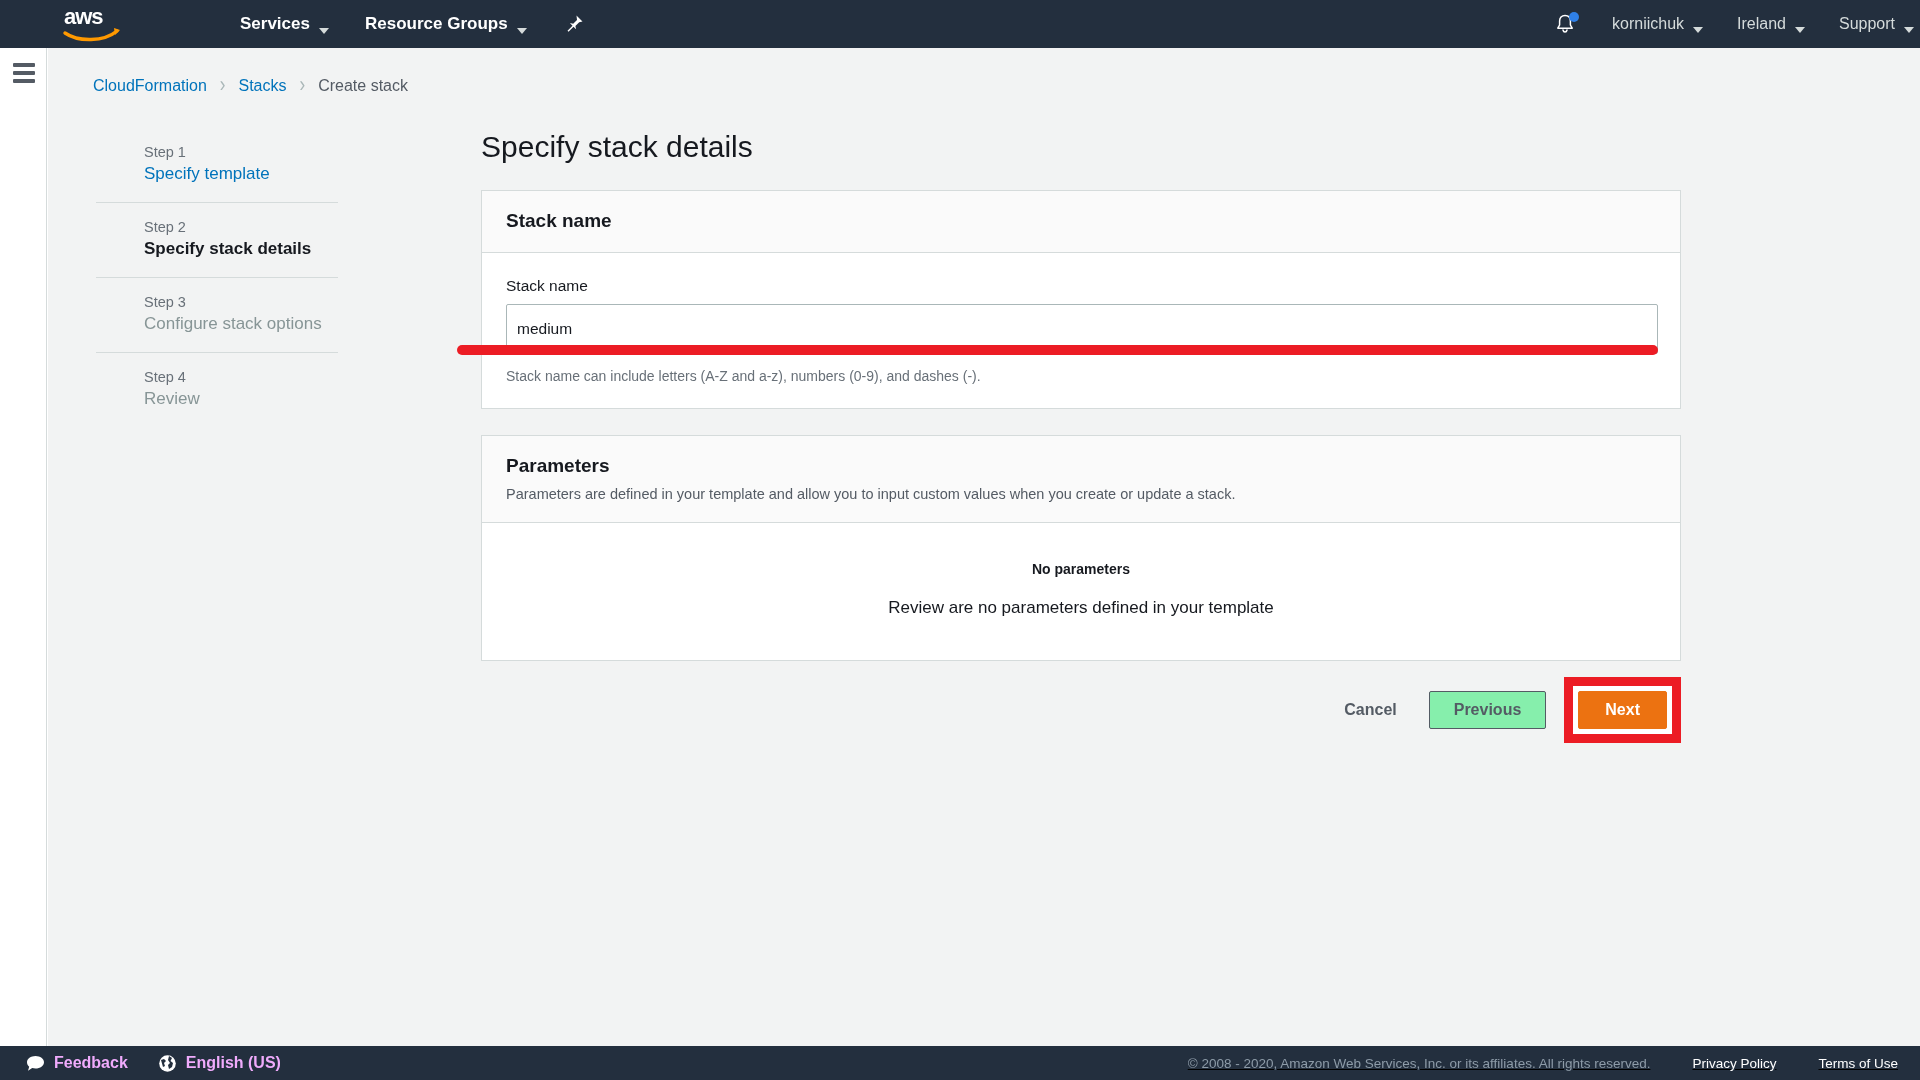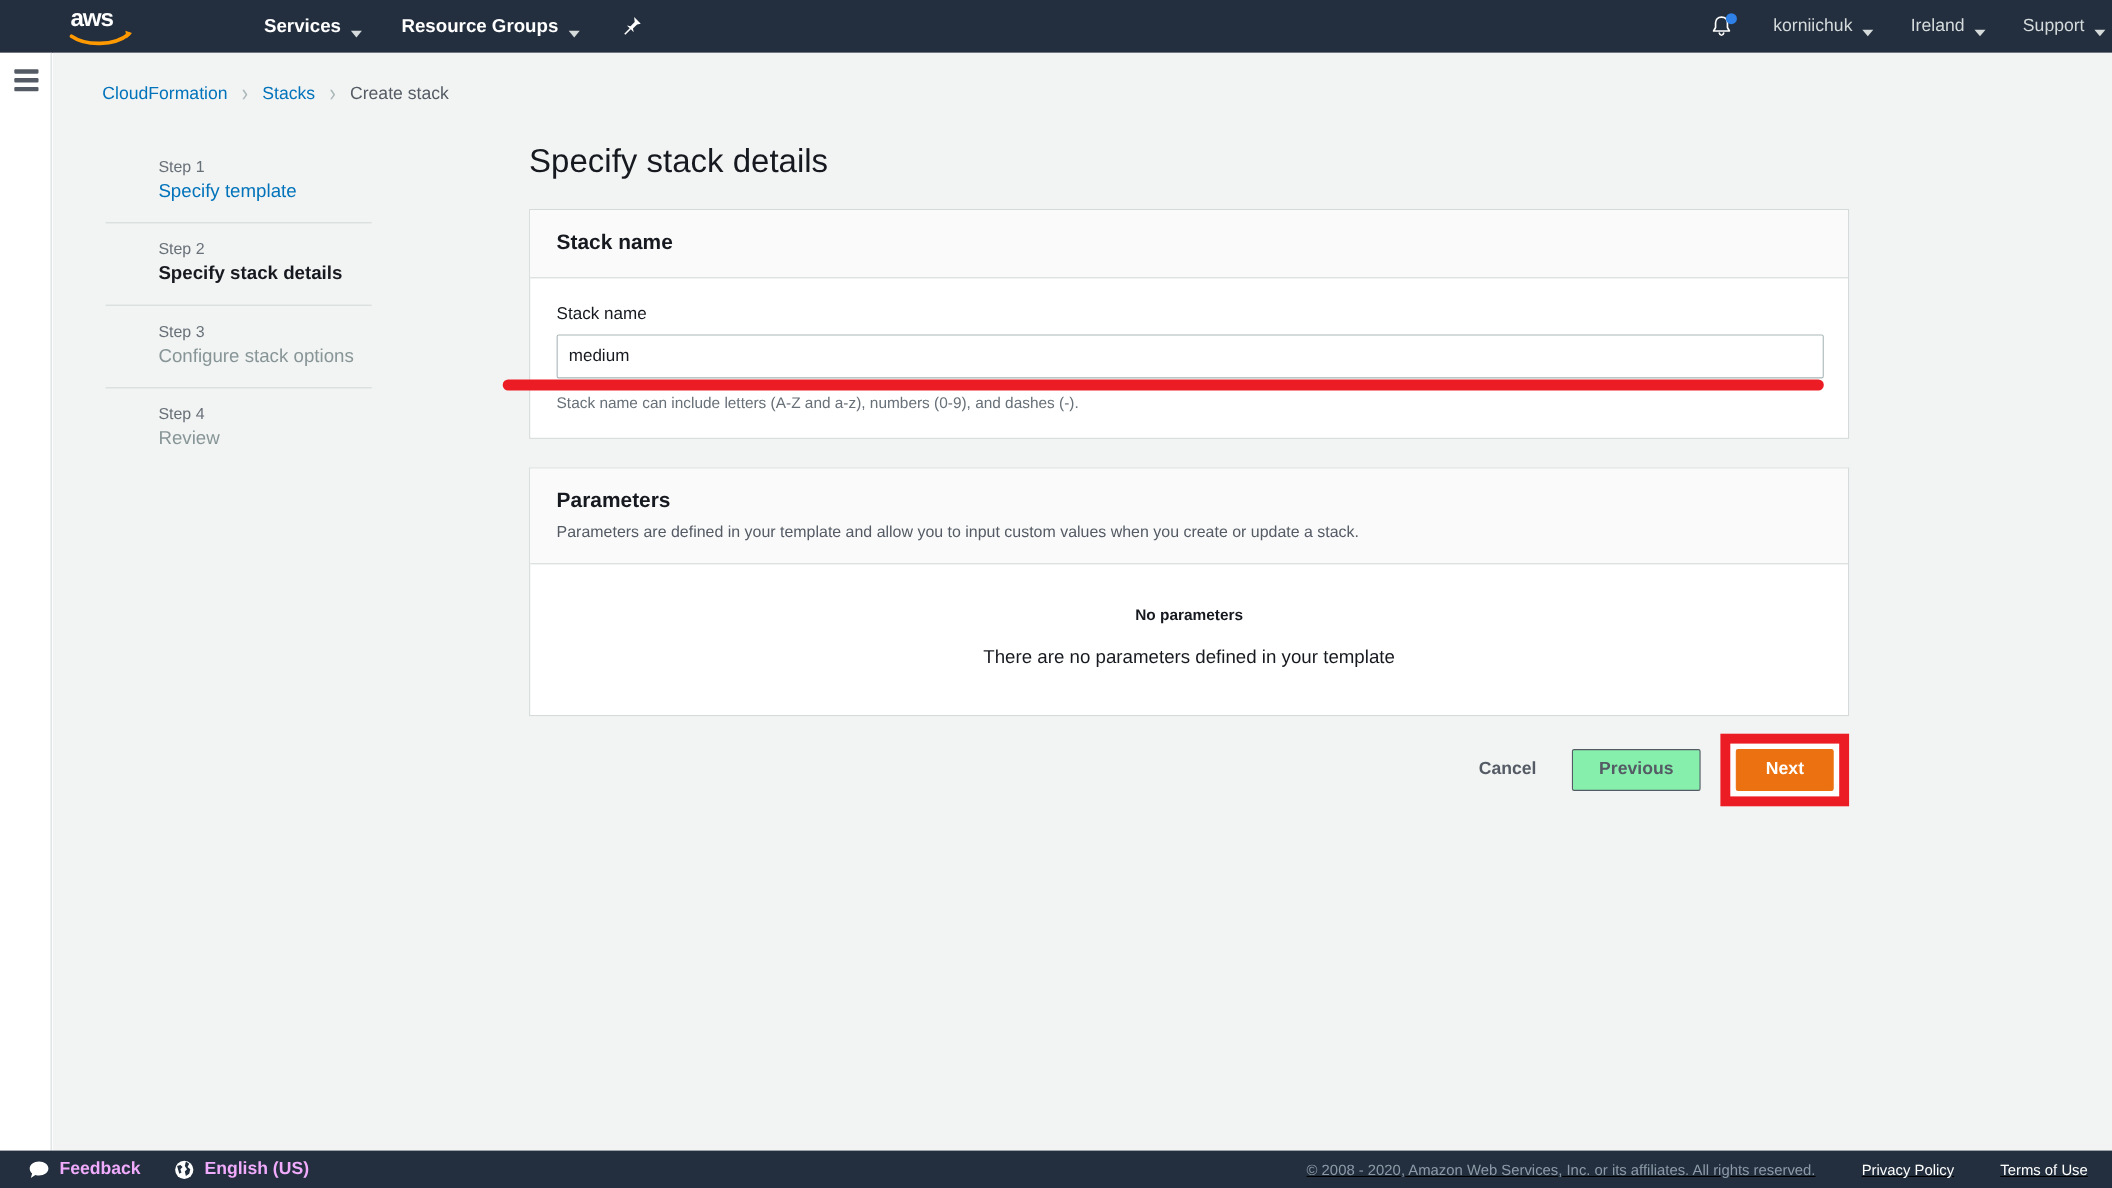--- a/index.html
+++ b/index.html
@@ -95,21 +95,21 @@
     background: #fafafa; border-bottom: 1px solid #d5dbdb;
     padding: 19px 24px 20px 24px;
   }
   .card-head.plain { background: #fafafa; }
   .card-title { font-size: 19px; font-weight: bold; color: #16191f; }
   .card-sub { font-size: 14.5px; color: #545b64; margin-top: 9px; }
   .card-body { padding: 24px; }
 
   .field-label { font-size: 15.5px; color: #16191f; margin-bottom: 9px; }
   .text-input {
-    width: 1152px; height: 40px;
+    width: 1152px; height: 50px;
     border: 1px solid #aab7b8; border-radius: 2px;
     font-size: 15.5px; color: #16191f;
     padding: 0 10px; font-family: "Liberation Sans", sans-serif;
     background: #ffffff;
   }
   .field-hint { font-size: 14px; color: #687078; margin-top: 14px; }
 
   
   .annot-underline {
     position: absolute; left: 457px; top: 345px;
@@ -275,21 +275,21 @@
         </div>
       </div>
 
       <div class="card">
         <div class="card-head plain">
           <div class="card-title">Parameters</div>
           <div class="card-sub">Parameters are defined in your template and allow you to input custom values when you create or update a stack.</div>
         </div>
         <div class="empty-block">
           <div class="empty-title">No parameters</div>
-          <div class="empty-sub">There are no parameters defined in your template</div>
+          <div class="empty-sub">Review are no parameters defined in your template</div>
         </div>
       </div>
 
       <div class="actions">
         <span class="btn-link">Cancel</span>
         <button class="btn-outline">Previous</button>
         <div class="next-wrap">
           <button class="btn-primary">Next</button>
         </div>
       </div>

